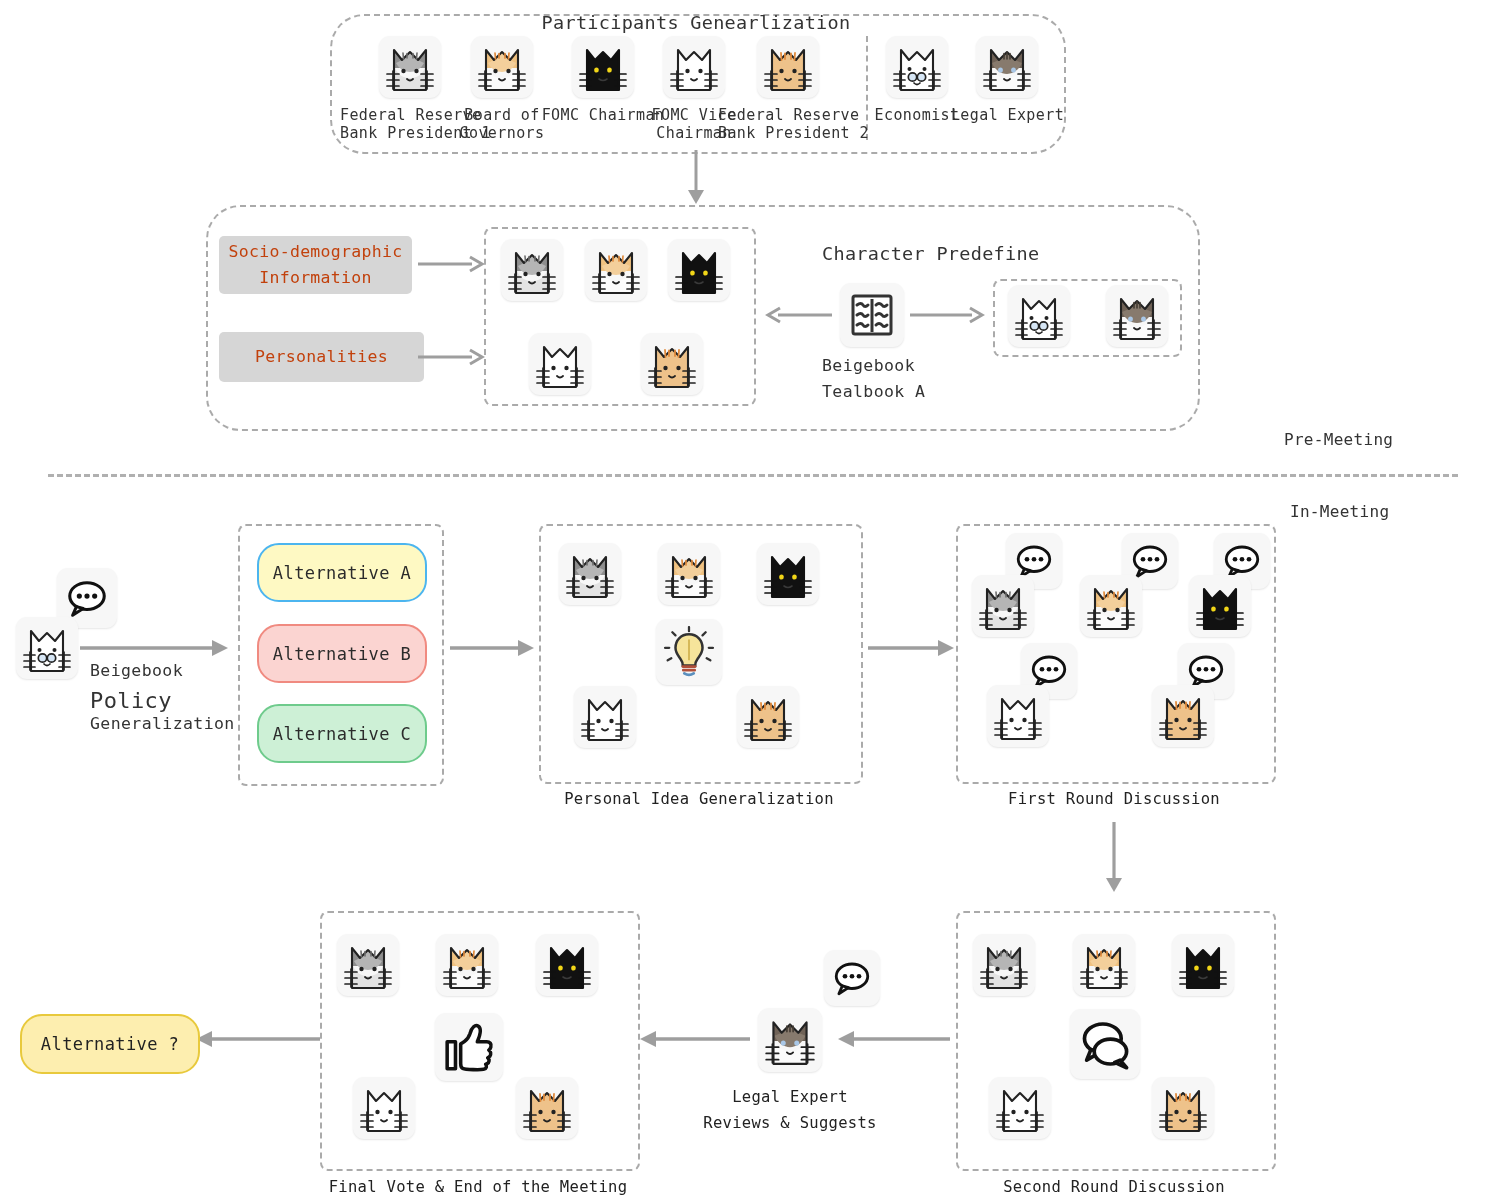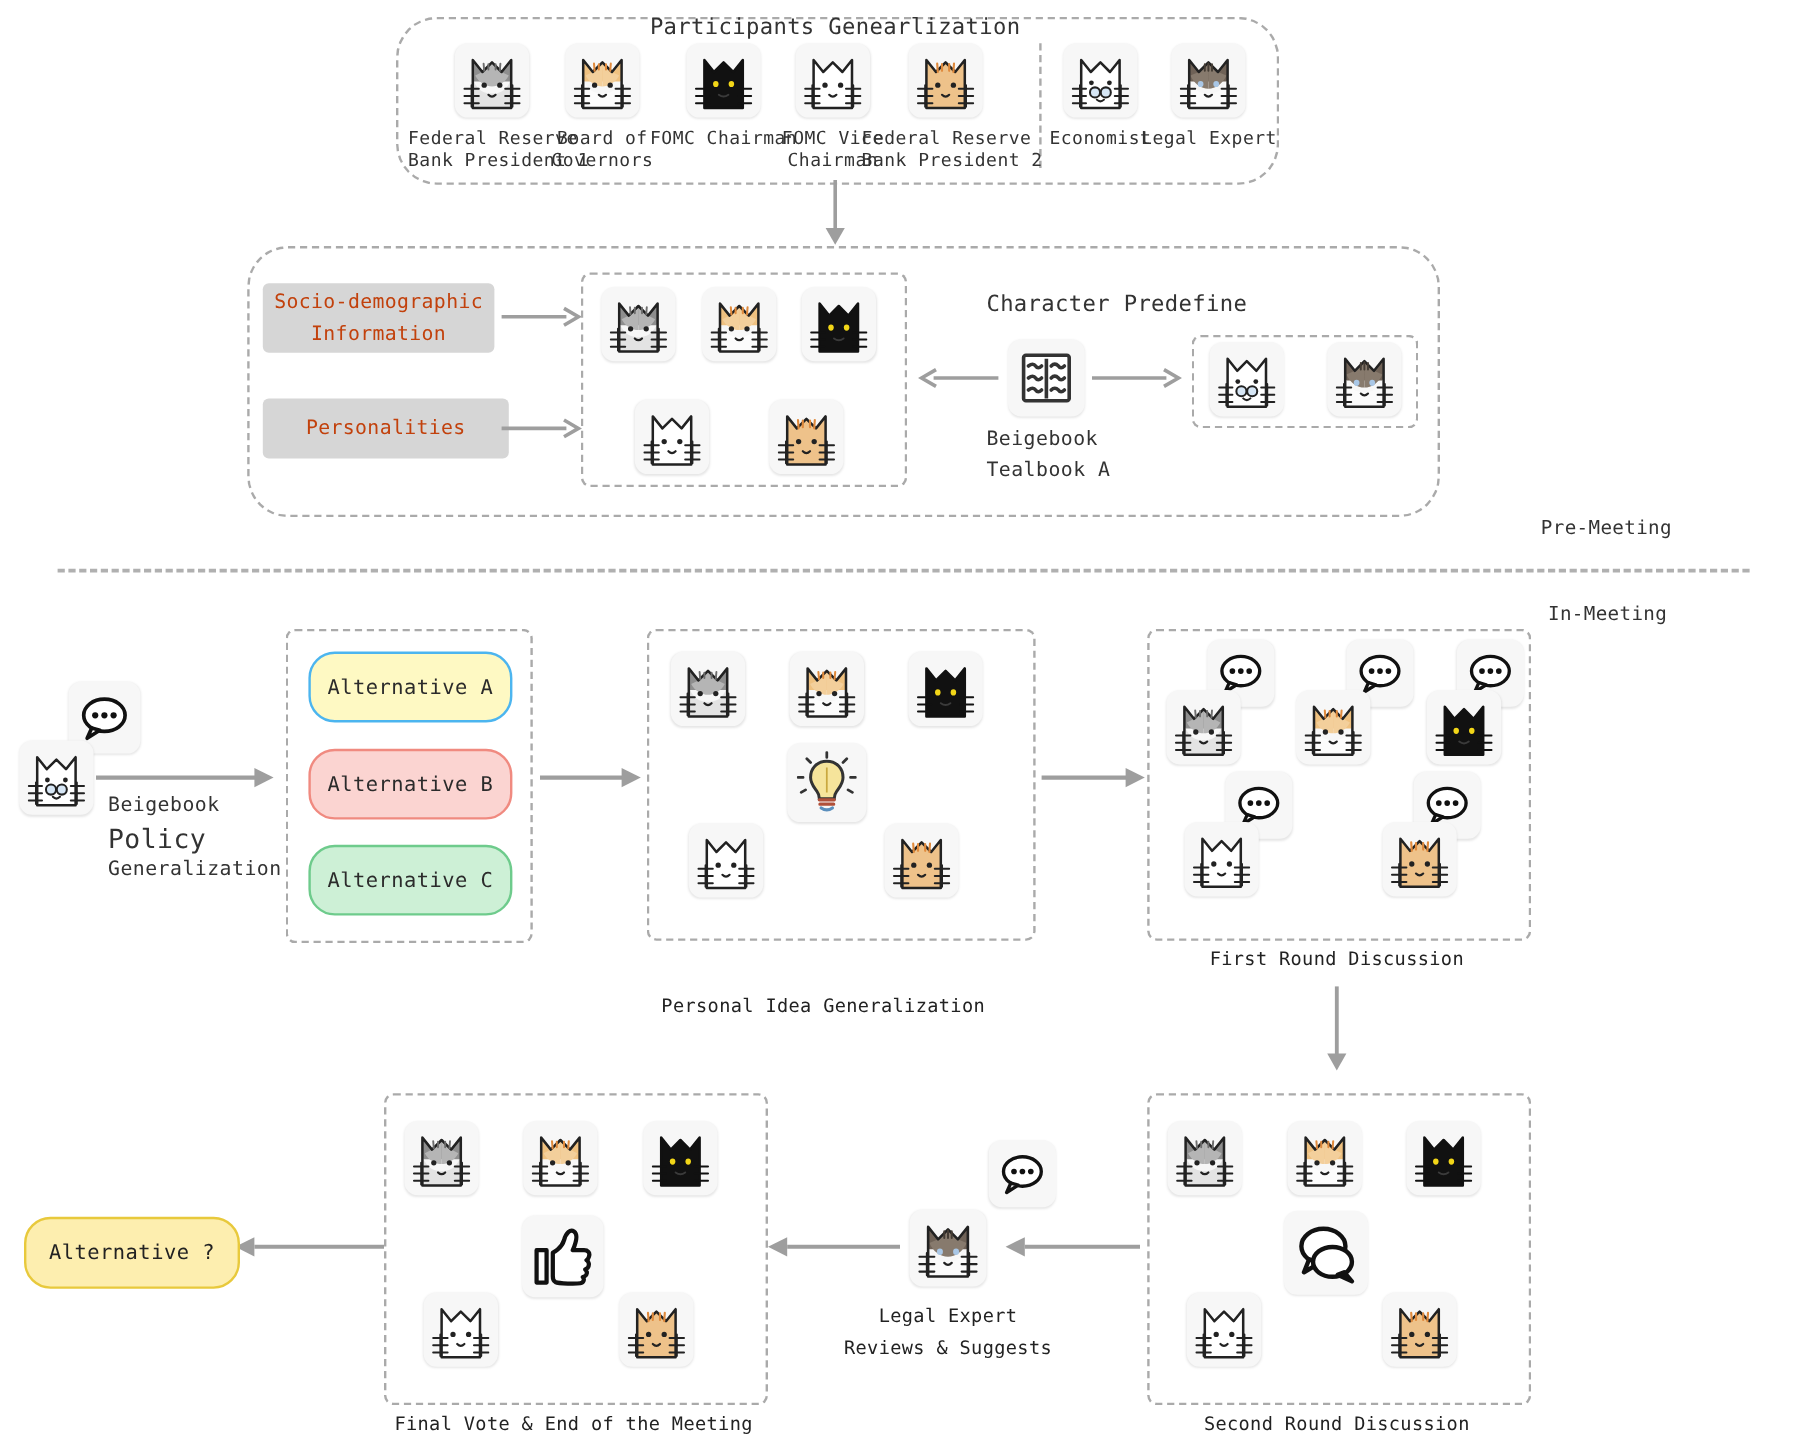--- a/index.html
+++ b/index.html
@@ -374,21 +374,21 @@
 <div class="tile" style="left:574px;top:686px;width:62px;height:62px;">
   <svg width="48" height="58" viewBox="0 0 48 58">
       <use href="#cat-white"></use>
     </svg>
   </div>
 <div class="tile" style="left:737px;top:686px;width:62px;height:62px;">
   <svg width="48" height="58" viewBox="0 0 48 58">
       <use href="#cat-tan"></use>
     </svg>
   </div>
-<div class="abs cap" style="left:526px;top:790px;width:320px;margin-top:39px;">Personal Idea Generalization</div>
+<div class="abs cap" style="left:539px;top:790px;width:320px;">Personal Idea Generalization</div>
 
 <svg class="arrow" style="left:868px;top:639px;" width="86" height="18" viewBox="0 0 86 18">
   <line x1="0" y1="9" x2="72" y2="9" stroke="#9e9e9e" stroke-width="3.4"></line>
   <path d="M70 1 L86 9 L70 17 Z" fill="#9e9e9e"></path>
 </svg>
 
 <div class="abs dash-rect" style="left:956px;top:524px;width:316px;height:256px;"></div>
 <div class="tile" style="left:1006px;top:533px;width:56px;height:56px;">
   <svg width="42" height="42" viewBox="0 0 48 48">
       <use href="#bubble"></use>

